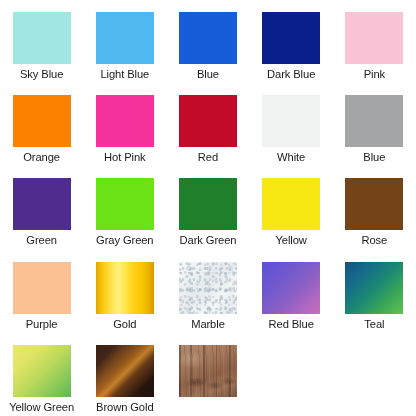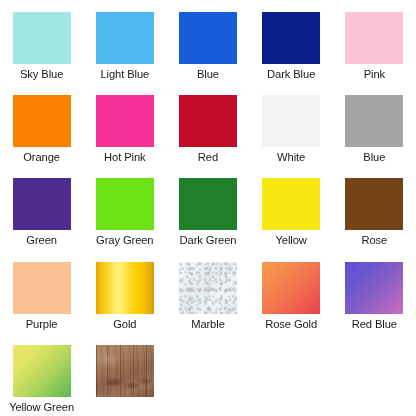--- a/index.html
+++ b/index.html
@@ -217,30 +217,34 @@
     <div class="swatch-label">Purple</div>
   </div>
   <div class="swatch-cell">
     <div class="swatch-chip fill-gold"></div>
     <div class="swatch-label">Gold</div>
   </div>
   <div class="swatch-cell">
     <div class="swatch-chip fill-marble"></div>
     <div class="swatch-label">Marble</div>
   </div>
-  <div class="swatch-cell">
-    <div class="swatch-chip fill-rose-gold"></div>
-    <div class="swatch-label">Rose Gold</div>
-  </div>
 
   <div class="swatch-cell">
     <div class="swatch-chip fill-red-blue"></div>
     <div class="swatch-label">Red Blue</div>
   </div>
   <div class="swatch-cell">
+    <div class="swatch-chip fill-teal"></div>
+    <div class="swatch-label">Teal</div>
+  </div>
+  <div class="swatch-cell">
     <div class="swatch-chip fill-yellow-green"></div>
     <div class="swatch-label">Yellow Green</div>
   </div>
   <div class="swatch-cell">
+    <div class="swatch-chip fill-brown-gold"></div>
+    <div class="swatch-label">Brown Gold</div>
+  </div>
+  <div class="swatch-cell">
     <div class="swatch-chip fill-stained-wood"></div>
   </div>
 
 </div>
 
 </body></html>

